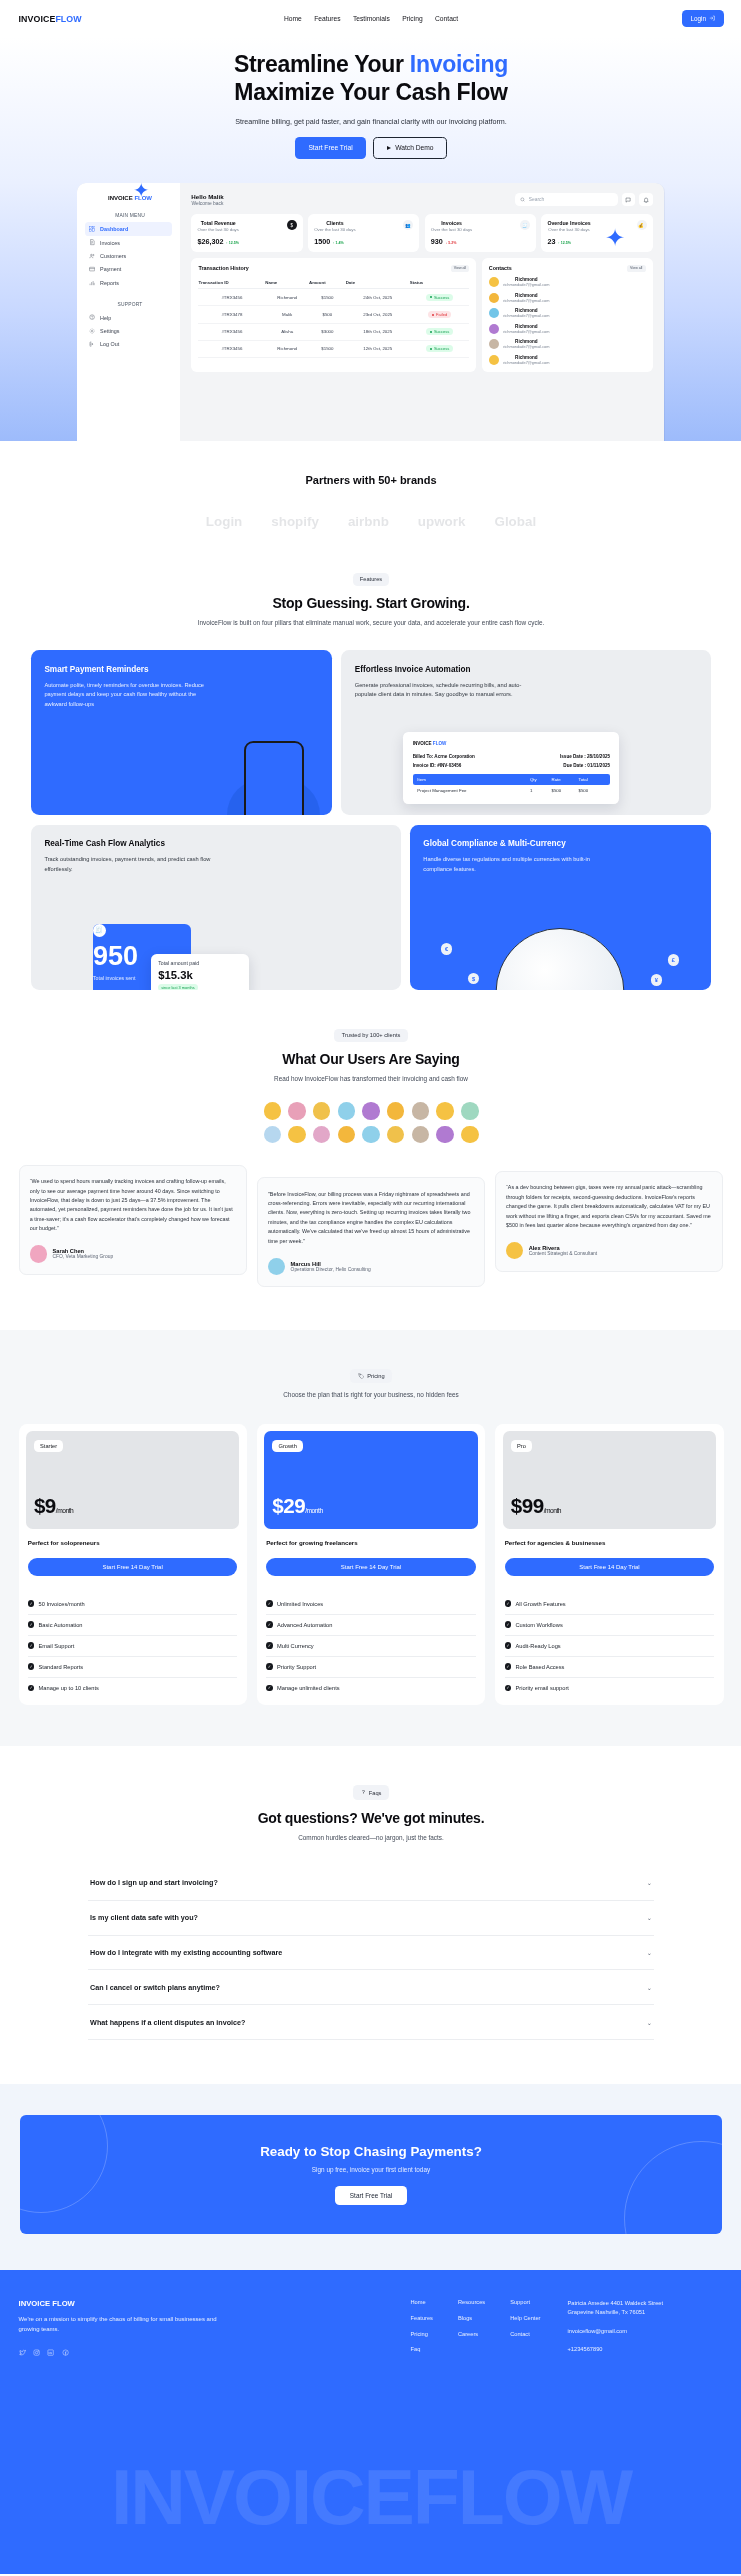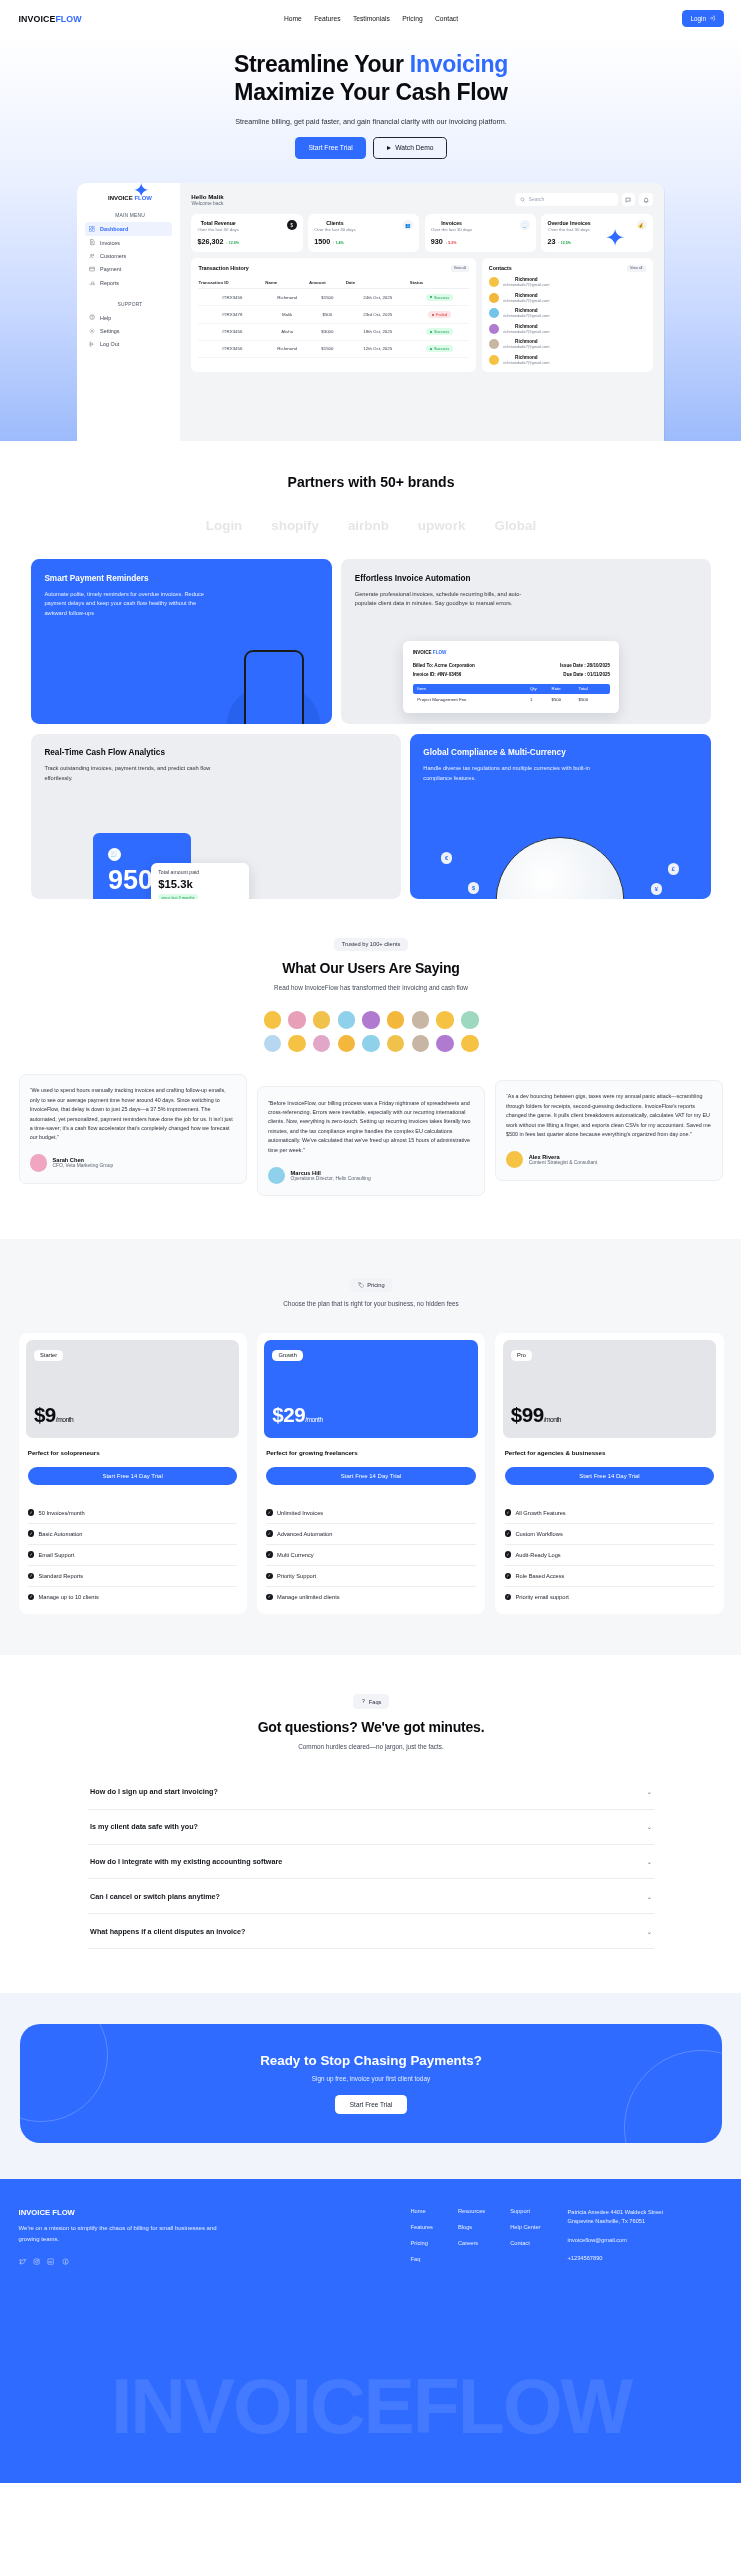--- a/index.html
+++ b/index.html
@@ -84,21 +84,21 @@
   .pill.ok{background:#dcfce9;color:#12a150;} .pill.bad{background:#fde4e6;color:#e0393e;}
   .pill .dot{width:2.1px;height:2.1px;border-radius:50%;background:currentColor;}
   .contacts{flex:1.1;background:#fff;border-radius:5.7px;padding:6.7px 7.2px;min-width:0;}
   .ct-row{display:flex;align-items:center;gap:4.1px;margin-top:5.2px;}
   .av{width:10.3px;height:10.3px;border-radius:50%;flex:none;}
   .ct-n{font-size:4.6px;font-weight:600;}
   .ct-e{font-size:3.9px;color:#7b8492;}
 
   
   .brands{padding:33px 0 5.2px;text-align:center;background:#fff;}
-  .brands h3{font-size:14px;font-weight:700;}
+  .brands h3{font-size:11px;font-weight:700;}
   .brand-row{margin-top:28px;display:flex;justify-content:center;align-items:center;gap:29px;
     opacity:.16; font-size:13.4px; font-weight:700; color:#5b6270;}
   .brand-row span{white-space:nowrap;}
 
   
   .chip{display:inline-flex;align-items:center;gap:2.6px;background:#f1f3f7;border-radius:4.6px;
     padding:3.6px 7.2px;font-size:5.7px;color:#2a2f3a;}
   .sec-head{text-align:center;padding-top:39px;}
   .sec-head h2{font-size:14px;font-weight:700;margin-top:9.3px;letter-spacing:-0.2px;}
   .sec-head p{font-size:6.4px;color:#434a57;margin-top:7.2px;line-height:1.6;}
@@ -118,21 +118,21 @@
   .inv-meta{display:flex;justify-content:space-between;font-size:4.6px;font-weight:700;margin-top:8.2px;}
   .inv-meta2{display:flex;justify-content:space-between;font-size:4.6px;font-weight:700;margin-top:4.6px;}
   .inv-th{display:flex;background:#2f6bff;color:#fff;border-radius:2.1px;font-size:4.4px;
     padding:2.6px 4.6px;margin-top:6.2px;}
   .inv-tr{display:flex;font-size:4.4px;padding:3.1px 4.6px;color:#2b313b;}
   .c1{flex:1;} .c2{width:21.6px;} .c3{width:27px;} .c4{width:27px;}
   .phone{position:absolute;right:28px;bottom:-23px;width:60px;height:97px;background:#111;
     border-radius:9.3px;border:2.1px solid #1a1a1a;}
   .phone-in{width:100%;height:100%;background:#2f6bff;border-radius:6.7px;display:flex;align-items:center;justify-content:center;}
   .hand{position:absolute;right:12.4px;bottom:-31px;width:93px;height:67px;background:#1f5be0;border-radius:36px 36px 0 0;opacity:.55;}
-  .cf-badge{position:absolute;left:62px;top:99px;width:98px;height:77px;background:#2f6bff;border-radius:6.2px;padding:15px;}
+  .cf-badge{position:absolute;left:62px;top:99px;width:98px;height:77px;background:#2f6bff;border-radius:6.2px;padding:0;}
   .cf-badge .circ{width:13.4px;height:13.4px;border-radius:50%;background:#fff;display:flex;align-items:center;justify-content:center;font-size:6.2px;color:#2f6bff;}
   .cf-badge .big{font-size:27px;font-weight:700;color:#fff;margin-top:6.2px;line-height:1;}
   .cf-badge .lbl{font-size:5.2px;color:#e4ecff;margin-top:5.2px;}
   .paid{position:absolute;left:120px;top:129px;width:98px;background:#fff;border-radius:5.7px;
     padding:6.7px 7.2px;box-shadow:0 4.1px 13.4px rgba(10,20,50,.14);}
   .paid .t{font-size:5.2px;color:#3b4250;}
   .paid .v{font-size:11.3px;font-weight:700;margin-top:2.6px;}
   .paid .n{font-size:3.9px;background:#dcfce9;color:#12a150;border-radius:4.1px;padding:1px 3.1px;display:inline-block;margin-top:3.6px;}
   .globe{position:absolute;left:50%;transform:translateX(-50%);bottom:-67px;width:129px;height:129px;
     border-radius:50%;background:radial-gradient(circle at 38% 32%,#ffffff 0%,#eef2f6 55%,#dfe5ec 100%);
@@ -174,21 +174,21 @@
     display:flex;align-items:center;justify-content:center;flex:none;}
 
   
   .faq{padding:0 88px 5.2px;margin-top:23px;}
   .frow{display:flex;align-items:center;padding:12.4px 2.1px;border-bottom:0.5px solid #ebedf0;cursor:pointer;}
   .frow .q{font-size:7.2px;font-weight:600;color:#13161b;}
   .frow .cv{margin-left:auto;font-size:6.2px;color:#596070;}
 
   
   .cta-sec{background:#f1f5fb;margin-top:39px;padding:31px 0 36px;}
-  .cta{margin:0 20px;background:#2f6bff;border-radius:20px;text-align:center;padding:29px 10.3px;position:relative;overflow:hidden;}
+  .cta{margin:0 20px;background:#2f6bff;border-radius:6px;text-align:center;padding:29px 10.3px;position:relative;overflow:hidden;}
   .cta h2{color:#fff;font-size:13.4px;font-weight:700;}
   .cta p{color:#e4ecff;font-size:6.4px;margin-top:7.2px;}
   .cta button{margin-top:12.4px;background:#fff;color:#1a2230;border:none;border-radius:4.6px;
     padding:6.2px 14.4px;font-size:6.4px;cursor:pointer;font-family:inherit;}
   .cta .dec{position:absolute;border-radius:50%;border:0.5px solid rgba(255,255,255,.22);}
 
   
   footer{background:#2f6bff;color:#fff;padding:29px 18.5px 0;position:relative;overflow:hidden;min-height:304px;}
   .f-top{display:flex;}
   .f-left{width:289px;}
@@ -511,20 +511,25 @@
     <h3>Partners with 50+ brands</h3>
     <div class="brand-row">
       <span>Login</span>
       <span>shopify</span>
       <span>airbnb</span>
       <span>upwork</span>
       <span>Global</span>
     </div>
   </div>
 
+  <div class="sec-head">
+    <div class="chip">Features</div>
+    <h2>Stop Guessing. Start Growing.</h2>
+    <p>InvoiceFlow is built on four pillars that eliminate manual work, secure your data, and accelerate your entire cash flow cycle.</p>
+  </div>
 
   <div class="fgrid">
     <div class="fcard blue">
       <h4>Smart Payment Reminders</h4>
       <p>Automate polite, timely reminders for overdue invoices. Reduce payment delays and keep your cash flow healthy without the awkward follow-ups</p>
       <div class="hand"></div>
       <div class="phone">
           <div class="phone-in"></div>
         </div>
     </div>

